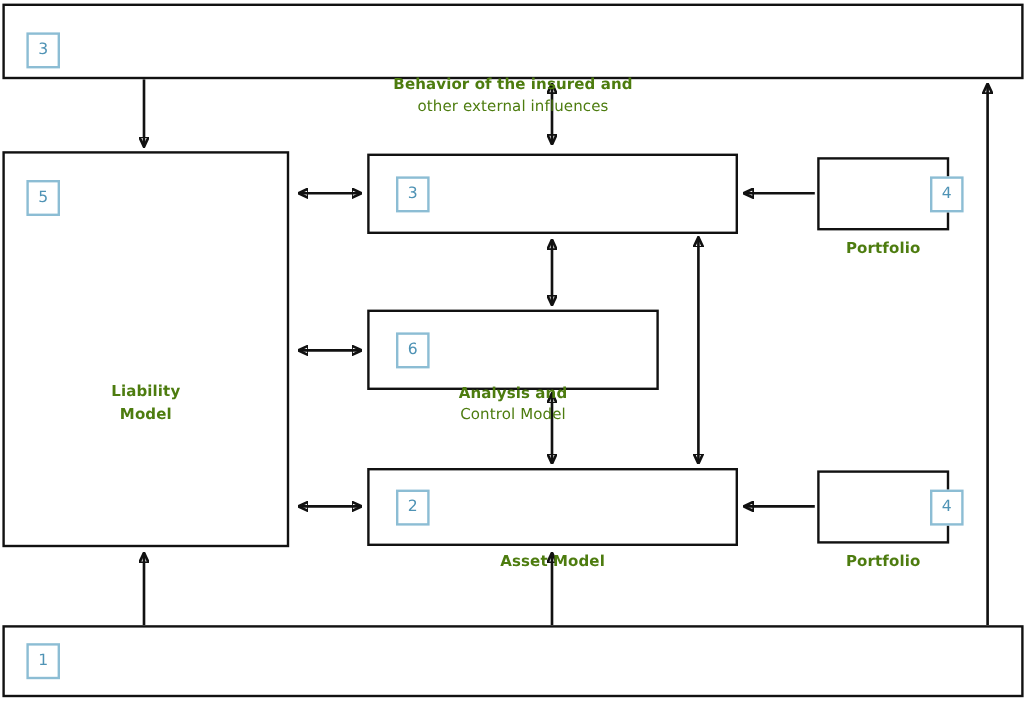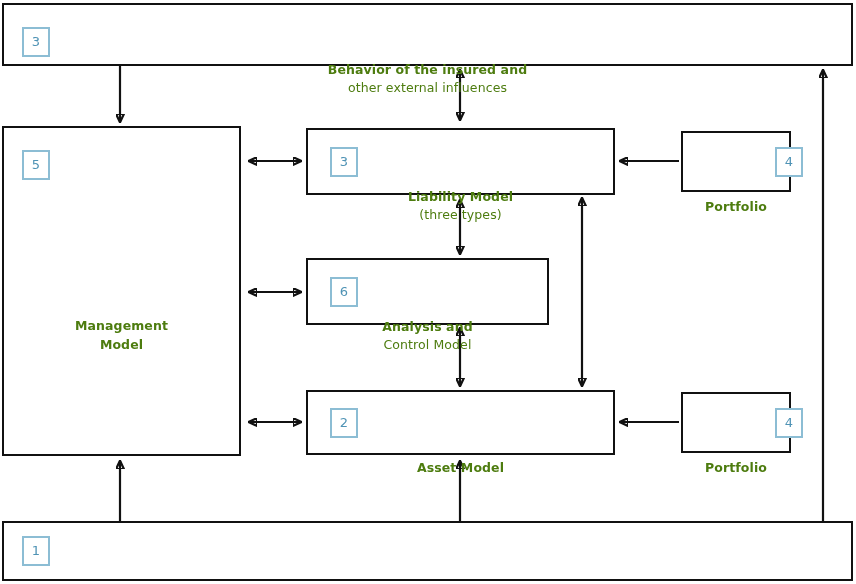--- a/index.html
+++ b/index.html
@@ -133,31 +133,27 @@
     <div class="badge badge-left">3</div>
     <div class="box-label">
       <span>Behavior of the insured and</span>
       <span class="sub" style="font-weight:normal;">other external influences</span>
     </div>
   </div>
 
   <div class="box" style="left:2px; top:126px; width:239px; height:330px;">
     <div class="badge badge-left">5</div>
     <div class="box-label">
-      <span>Management</span>
+      <span>Liability</span>
       <span class="sub" style="font-weight:bold;">Model</span>
     </div>
   </div>
 
   <div class="box" style="left:306px; top:128px; width:309px; height:67px;">
     <div class="badge badge-mid-left">3</div>
-    <div class="box-label">
-      <span>Liability Model</span>
-      <span class="sub" style="font-weight:normal;">(three types)</span>
-    </div>
   </div>
 
   <div class="box" style="left:681px; top:131px; width:110px; height:61px;">
     <div class="badge badge-outer-right">4</div>
     <div class="box-label">
       <span>Portfolio</span>
     </div>
   </div>
 
   <div class="box" style="left:306px; top:258px; width:243px; height:67px;">

